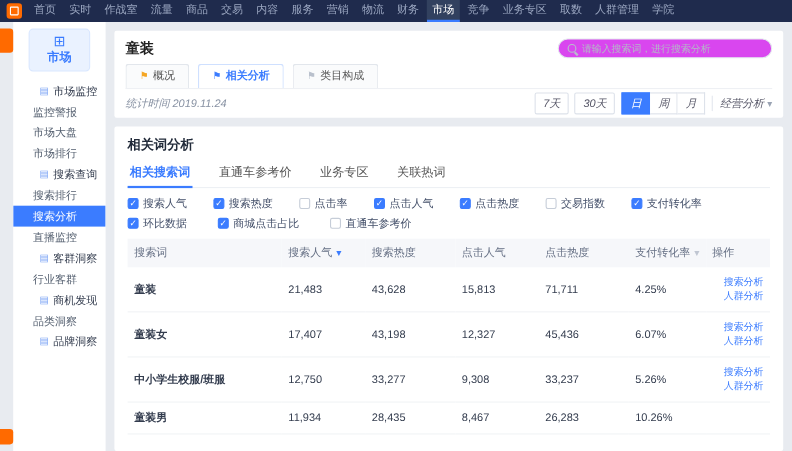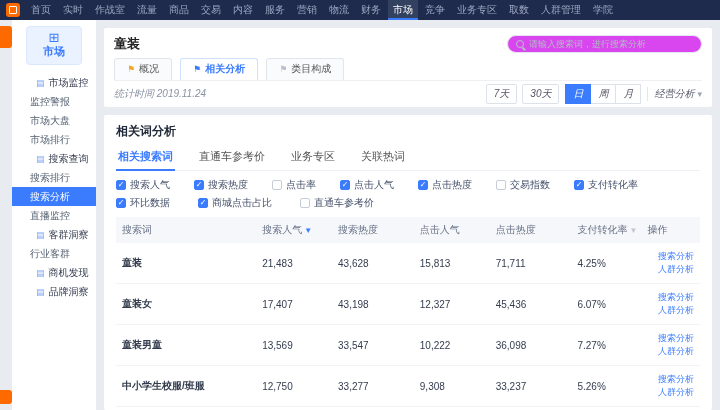--- a/index.html
+++ b/index.html
@@ -161,20 +161,23 @@
             <span class="sb-ico"></span>
             <span>客群洞察</span>
           </div>
           <div class="sb-item">
             <span>行业客群</span>
           </div>
           <div class="sb-item group">
             <span class="sb-ico"></span>
             <span>商机发现</span>
           </div>
+          <div class="sb-item">
+            <span>品类洞察</span>
+          </div>
           <div class="sb-item group">
             <span class="sb-ico"></span>
             <span>品牌洞察</span>
           </div>
         </nav>
     </aside>
 
     <section class="content">
 
       <div class="card head-card">
@@ -312,32 +315,20 @@
                 <td>43,198</td>
                 <td>12,327</td>
                 <td>45,436</td>
                 <td>6.07%</td>
                 <td class="act-cell">
                   <a class="act-link">搜索分析</a>
                   <a class="act-link">人群分析</a>
                 </td>
               </tr>
               <tr>
-                <td class="kw-cell">童装男童</td>
-                <td>13,569</td>
-                <td>33,547</td>
-                <td>10,222</td>
-                <td>36,098</td>
-                <td>7.27%</td>
-                <td class="act-cell">
-                  <a class="act-link">搜索分析</a>
-                  <a class="act-link">人群分析</a>
-                </td>
-              </tr>
-              <tr>
                 <td class="kw-cell">中小学生校服/班服</td>
                 <td>12,750</td>
                 <td>33,277</td>
                 <td>9,308</td>
                 <td>33,237</td>
                 <td>5.26%</td>
                 <td class="act-cell">
                   <a class="act-link">搜索分析</a>
                   <a class="act-link">人群分析</a>
                 </td>

